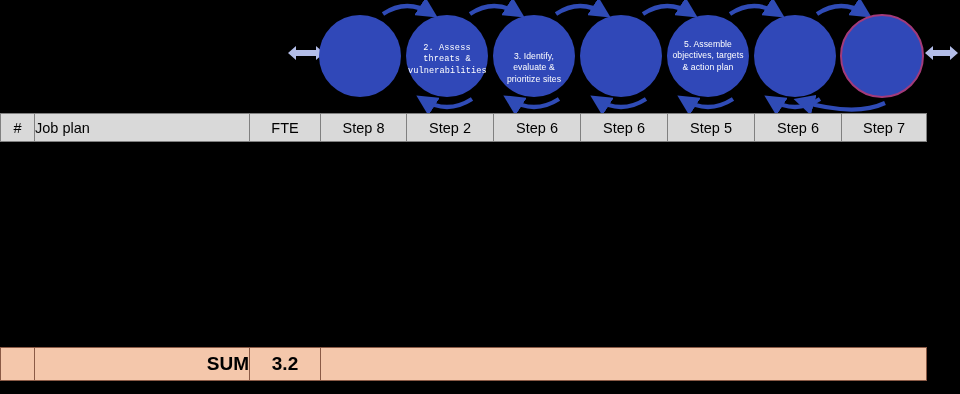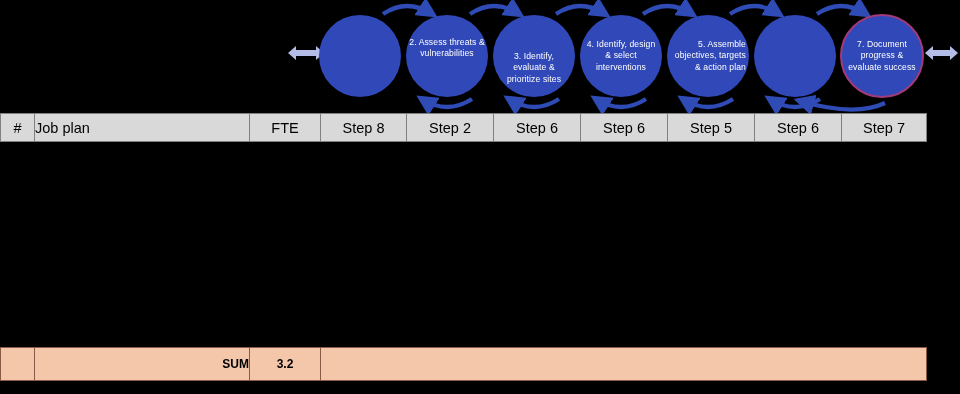--- a/index.html
+++ b/index.html
@@ -65,21 +65,21 @@
     white-space: nowrap;
   }
   .hdr-cell.left-align {
     text-align: left;
     padding-left: 4px;
   }
   .sum-cell {
     background: #f4c7ab;
     border: 1px solid #8a5a46;
     height: 32px;
-    font-size: 12px;
+    font-size: 19px;
     font-weight: bold;
     color: #000000;
     text-align: center;
     vertical-align: middle;
     white-space: nowrap;
   }
   .sum-cell.right-align {
     text-align: right;
     padding-right: 7px;
   }
@@ -131,34 +131,28 @@
       <circle cx="360" cy="56" r="41" fill="#3048b8"></circle>
       <circle cx="447" cy="56" r="41" fill="#3048b8"></circle>
       <circle cx="534" cy="56" r="41" fill="#3048b8"></circle>
       <circle cx="621" cy="56" r="41" fill="#3048b8"></circle>
       <circle cx="708" cy="56" r="41" fill="#3048b8"></circle>
       <circle cx="795" cy="56" r="41" fill="#3048b8"></circle>
       <circle cx="882" cy="56" r="41" fill="#3048b8" stroke="#a33a7a" stroke-width="2"></circle>
     </g>
   </svg>
 
-  <div class="cycle-node-label" style="left:408px; top:8px; width:78px; height:80px;">
+  <div class="cycle-node-label" style="left:408px; top:20px; width:78px; height:80px;font-family:Liberation Mono, monospace;">
     <span>2. Assess threats &amp; vulnerabilities</span>
   </div>
   <div class="cycle-node-label" style="left:497px; top:28px; width:74px; height:80px;">
     <span>3. Identify, evaluate &amp; prioritize sites</span>
   </div>
-  <div class="cycle-node-label" style="left:583px; top:16px; width:76px; height:80px;">
-    <span>4. Identify, design &amp; select interventions</span>
-  </div>
-  <div class="cycle-node-label" style="left:670px; top:16px; width:76px; height:80px;text-align:right;">
+  <div class="cycle-node-label" style="left:670px; top:16px; width:76px; height:80px;">
     <span>5. Assemble objectives, targets &amp; action plan</span>
-  </div>
-  <div class="cycle-node-label" style="left:845px; top:16px; width:74px; height:80px;">
-    <span>7. Document progress &amp; evaluate success</span>
   </div>
 </div>
 
 <table id="worksheet-table">
   <colgroup>
     <col style="width:34px">
     <col style="width:215px">
     <col style="width:71px">
     <col style="width:86px">
     <col style="width:87px">

